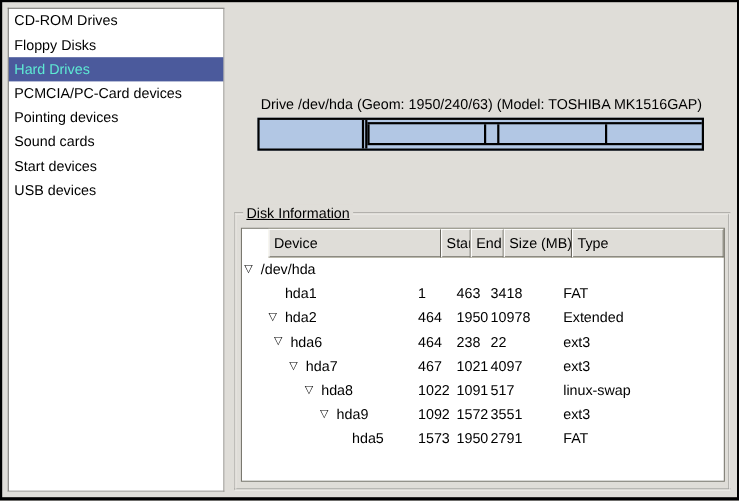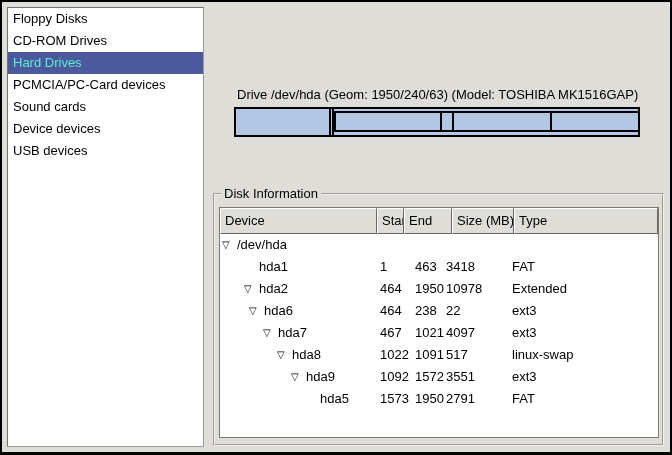--- a/index.html
+++ b/index.html
@@ -33,30 +33,30 @@
   .lg-hda6 { width:1px; }
   .lg-hda7 { width:106px; }
   .lg-hda8 { width:12px; }
   .lg-hda9 { width:98px; }
   .lg-hda5 { flex:1; border-right:none; }
 
   
   .frame { position:absolute; left:211px; top:191px; width:451px; height:253px;
            border:2px groove #f2f0ec; }
   .frame-label { position:absolute; left:6px; top:-9px; background:#dfddd8;
-                 padding:0 3px; font-size:13px; line-height:16px; }
+                 padding:0 3px; font-size:13px; line-height:16px;text-decoration:underline; }
 
   .dtable { position:absolute; left:4px; top:12px; width:440px; height:231px;
             background:#fff; border:1px solid #7a786f; overflow:hidden; }
-  .thead { display:flex; height:26px; background:#fef9c3; }
+  .thead { display:flex; height:26px; background:#fef9c3;margin-left:24px; }
   .th { border-top:1px solid #fff; border-left:1px solid #fff;
         border-right:1px solid #69675f; border-bottom:1px solid #69675f;
         font-size:13px; line-height:23px; padding-left:4px;
         white-space:nowrap; overflow:hidden; background:#dfddd8; }
-  .th-dev{width:157px} .th-start{width:27px} .th-end{width:48px}
+  .th-dev{width:157px} .th-start{width:27px} .th-end{width:30px}
   .th-size{width:62px} .th-type{flex:1}
 
   .trow { display:flex; height:22px; line-height:22px; font-size:13px; }
   .c-dev { width:157px; display:flex; align-items:center;
            white-space:nowrap; overflow:hidden; }
   .exp { width:15px; flex:none; font-size:10px; line-height:10px; }
   .exp.hidden { visibility:hidden; }
   .lvl0{padding-left:2px}  .lvl1{padding-left:24px} .lvl2{padding-left:29px}
   .lvl3{padding-left:43px} .lvl4{padding-left:57px} .lvl5{padding-left:71px}
   .lvl6{padding-left:85px}
@@ -64,26 +64,27 @@
   .c-end{width:34px; padding-left:3px}
   .c-size{width:62px; padding-right:3px}
   .c-type{flex:1; padding-left:4px; white-space:nowrap}
 </style>
 </head>
 <body>
 
 <div class="window">
 
   <div class="sidebar">
+    <div class="side-item">CD-ROM Drives</div>
     <div class="side-item">Floppy Disks</div>
-    <div class="side-item">CD-ROM Drives</div>
     <div class="side-item sel">Hard Drives</div>
     <div class="side-item">PCMCIA/PC-Card devices</div>
+    <div class="side-item">Pointing devices</div>
     <div class="side-item">Sound cards</div>
-    <div class="side-item">Device devices</div>
+    <div class="side-item">Start devices</div>
     <div class="side-item">USB devices</div>
   </div>
 
   <div class="drive-title">Drive /dev/hda (Geom: 1950/240/63) (Model: TOSHIBA MK1516GAP)</div>
 
   <div class="pbar">
     <div class="seg-hda1"></div>
     <div class="seg-gap"></div>
     <div class="seg-ext">
       <div class="logicals">

